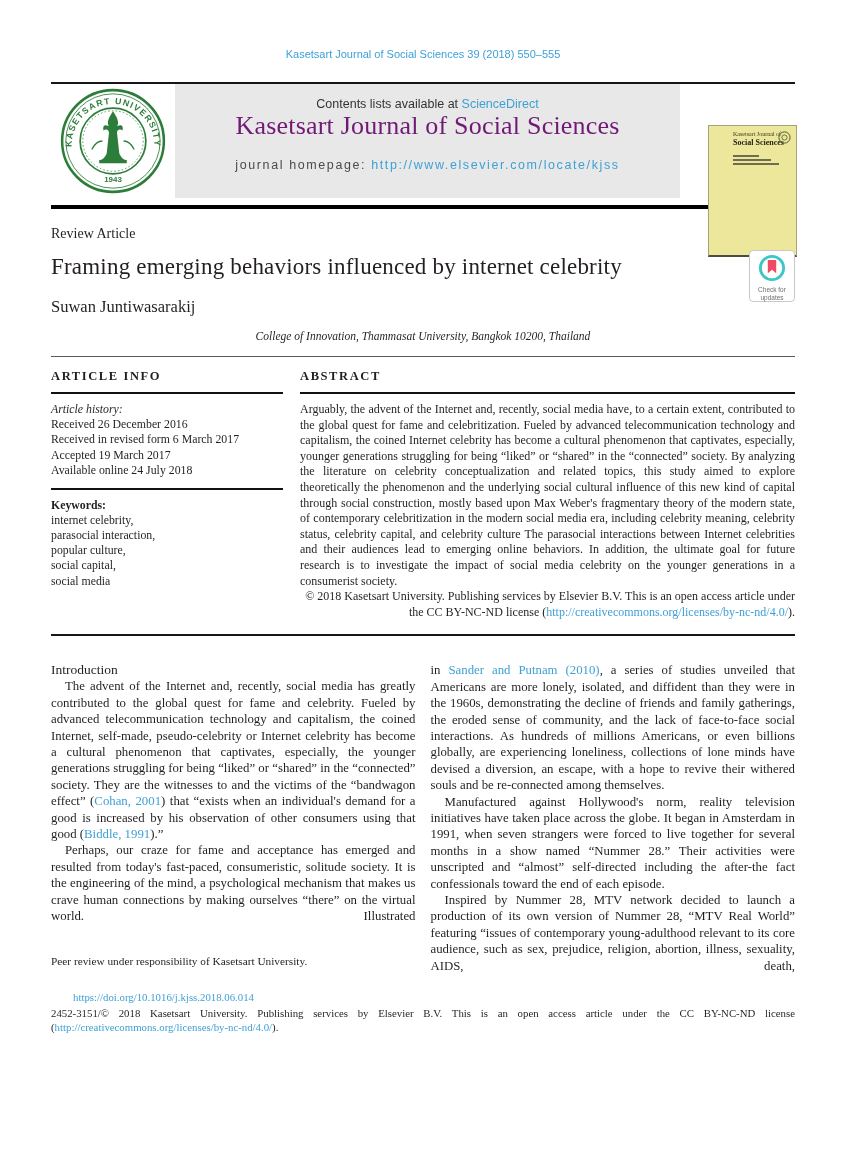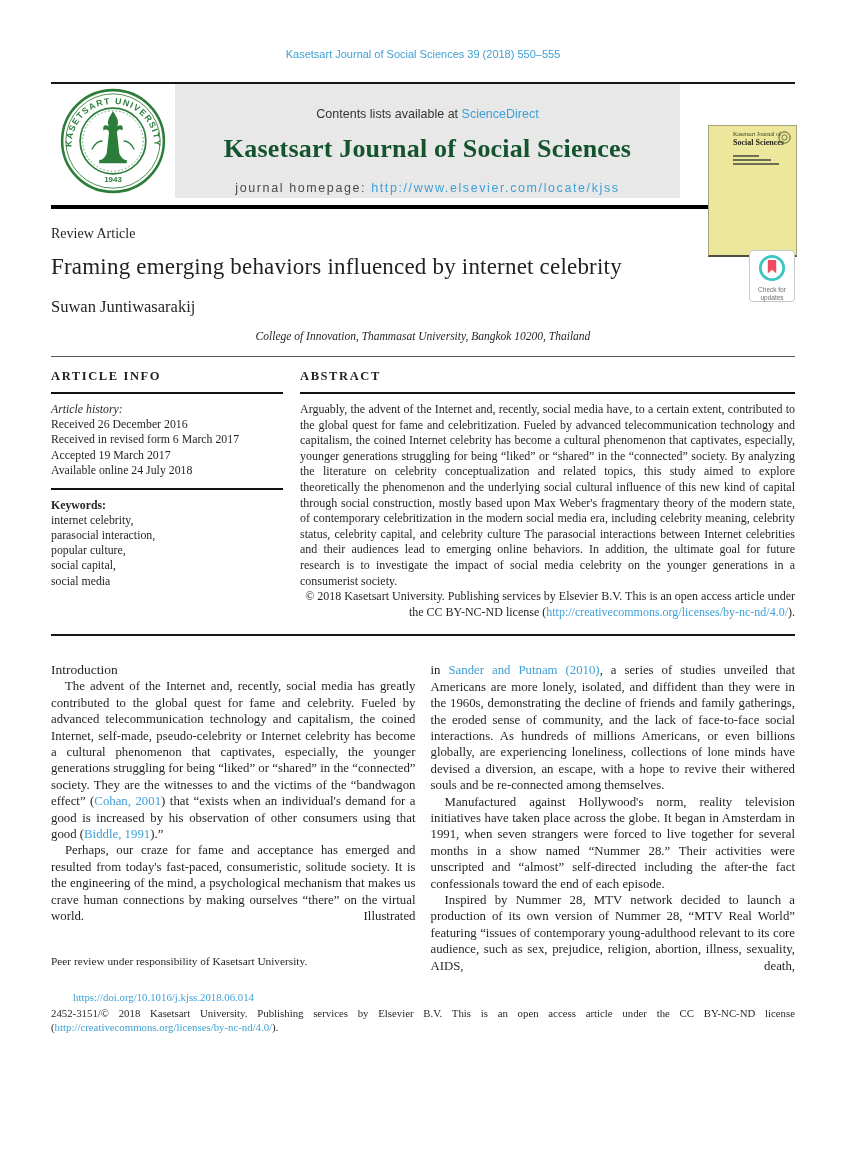--- a/index.html
+++ b/index.html
@@ -15,23 +15,23 @@
 
   
   .rule-thin{height:2px;background:#161616;margin-top:22px;}
   .rule-thick{height:4px;background:#000;margin-top:7px;}
   .rule-hair{height:1px;background:#5a5a5a;margin-top:14px;}
   .rule-mid{height:2px;background:#161616;margin-top:14px;}
 
   
   .masthead{display:flex;height:114px;margin-top:0;}
   .logo-wrap{width:124px;display:flex;align-items:center;justify-content:center;}
-  .graybox{flex:1;background:#e8e8e8;text-align:center;padding-top:19px;}
+  .graybox{flex:1;background:#e8e8e8;text-align:center;padding-top:9px;}
   .contents-line{font-family:"Liberation Sans",sans-serif;font-size:12.5px;color:#333;margin-top:4px;}
-  .journal-title{font-size:26px;color:#14532d;margin-top:13px;letter-spacing:0.2px;font-weight:bold;}
+  .journal-title{font-size:26px;color:#701a75;letter-spacing:0.2px;}
   .homepage-line{font-family:"Liberation Sans",sans-serif;font-size:12.5px;color:#4a4a4a;
                  letter-spacing:1.6px;margin-top:17px;}
   .cover-wrap{width:115px;position:relative;}
   .cover{position:absolute;right:-2px;top:-3px;width:89px;height:132px;background:#ece79b;
          border:1px solid #a7a27a;border-bottom:2px solid #4d4d3f;padding:5px 5px 0 24px;box-sizing:border-box;margin-top:44px;}
   .cover-l1{font-size:6px;color:#3a3a25;line-height:7px;}
   .cover-l2{font-size:8px;font-weight:bold;color:#22221a;line-height:9px;}
   .cover-emblem{position:absolute;top:5px;right:5px;}
   .cover-bars div{height:1.5px;background:#6d6d54;margin-top:2.5px;}
 

